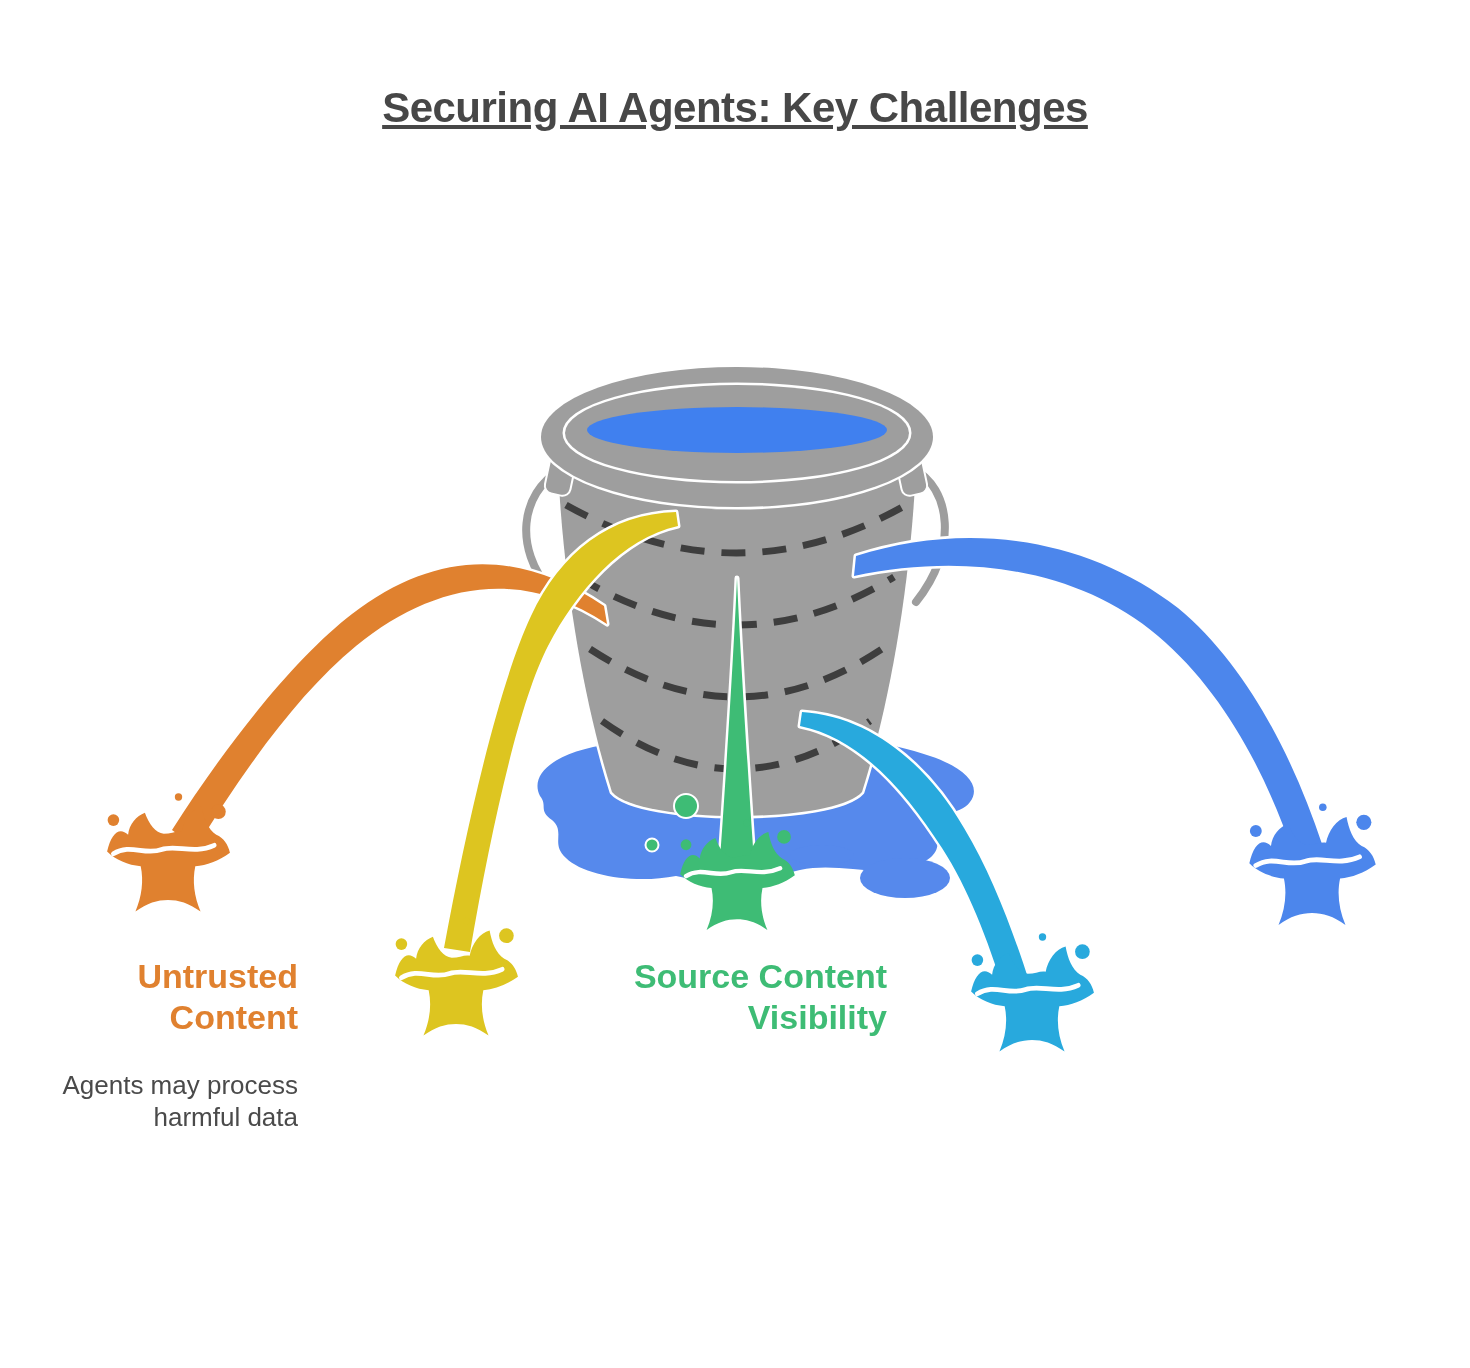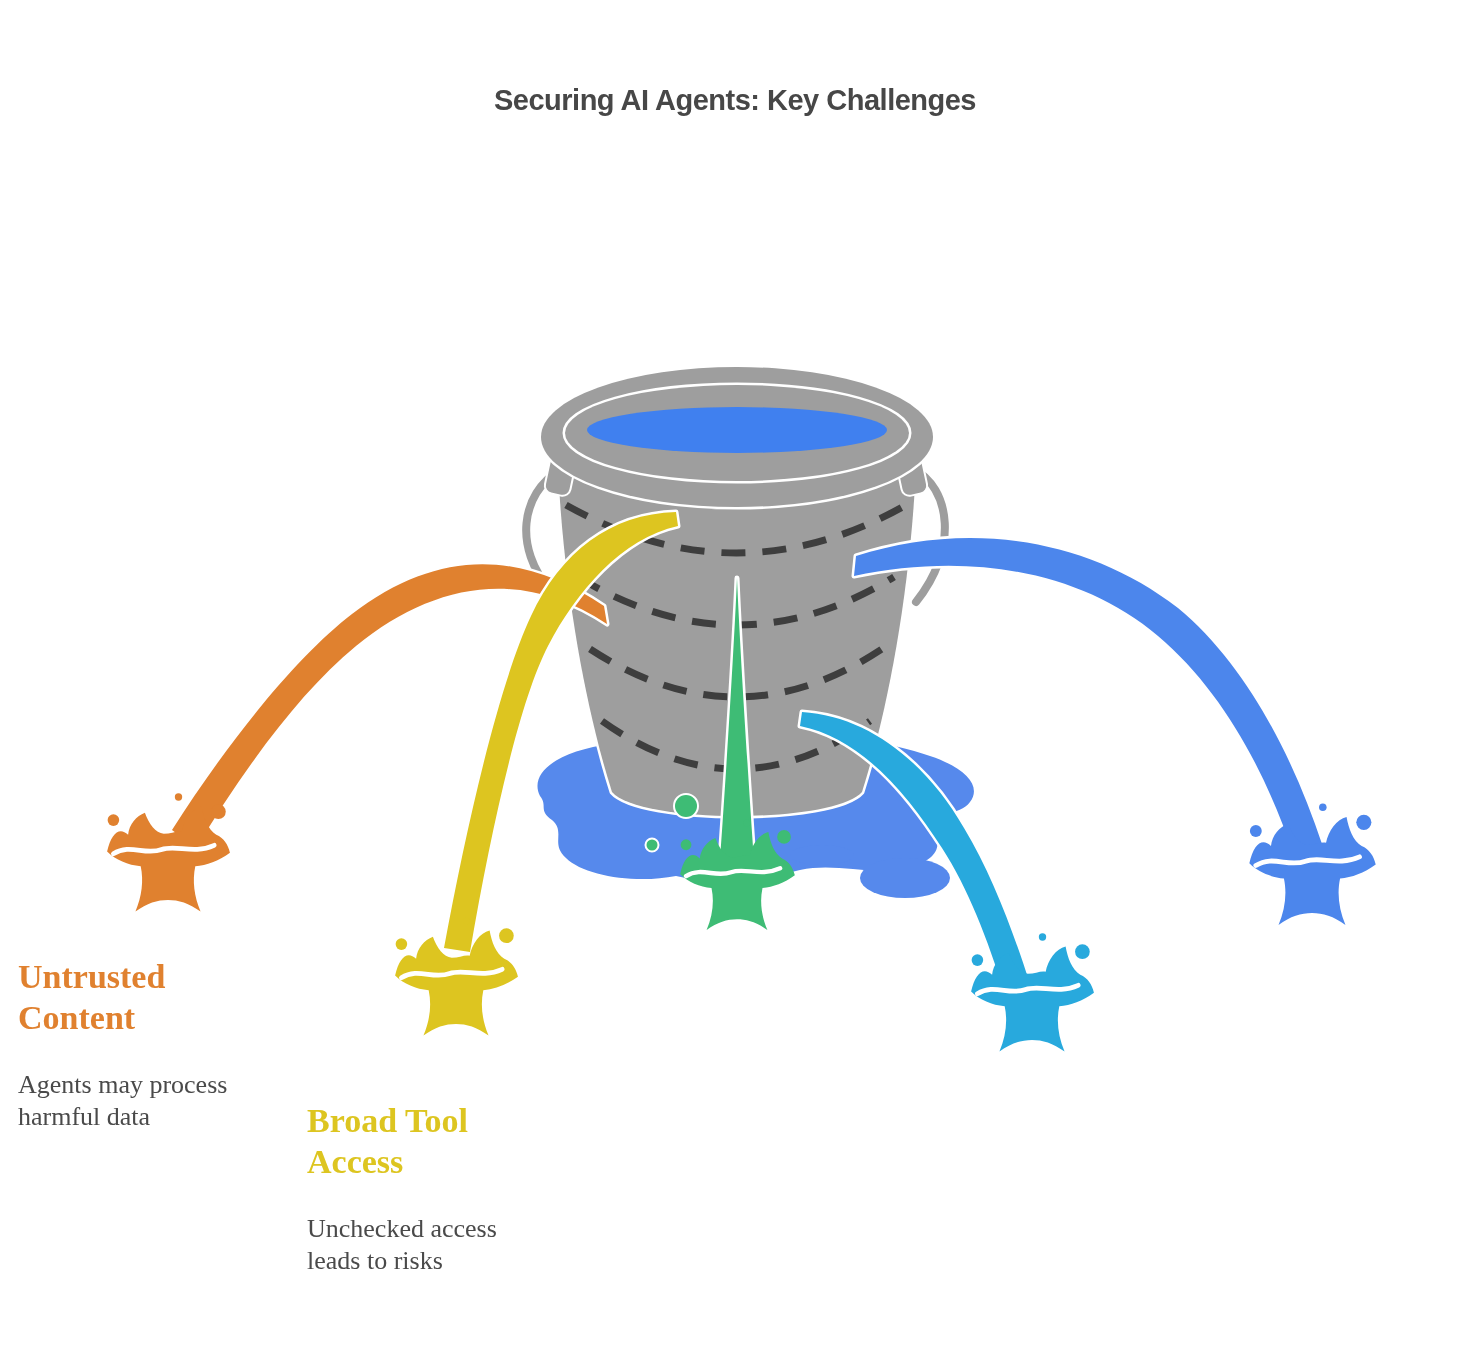--- a/index.html
+++ b/index.html
@@ -1,24 +1,24 @@
 <!DOCTYPE html>
 <html style="--c-title_text: #474747; --c-body_text: #4a4a4a; --c-bucket_gray: #9e9e9e; --c-outline_white: #ffffff; --c-hoop_dark: #3e3e3e; --c-water_blue: #4080ef; --c-puddle_blue: #5689ec; --c-orange: #e0812f; --c-yellow: #ddc520; --c-green: #3ebc75; --c-cyan: #28a9dd; --c-blue: #4c86ec;"><head>
 <meta charset="utf-8">
 <style>
   html,body{margin:0;padding:0;background:#ffffff;}
   body{width:1470px;height:1368px;position:relative;overflow:hidden;
        font-family:"Liberation Sans","DejaVu Sans",sans-serif;}
   .canvas{position:absolute;inset:0;}
   .title{position:absolute;top:84px;left:0;width:1470px;text-align:center;
-         font-size:29px;font-weight:700;letter-spacing:-0.5px;
-         color:var(--c-title_text,#474747);}
+         font-size:42px;font-weight:700;letter-spacing:-0.5px;
+         color:var(--c-title_text,#474747);text-decoration:underline;}
   svg.scene{position:absolute;top:0;left:0;width:1470px;height:1368px;}
 
-  .challenge{position:absolute;text-align:left;white-space:pre-line;font-family:Liberation Serif, serif;}
+  .challenge{position:absolute;text-align:right;white-space:pre-line;}
   .challenge-title{font-size:34px;font-weight:700;line-height:1.22;}
   .challenge-desc{font-size:26px;font-weight:400;line-height:1.25;
                   margin-top:12px;color:var(--c-body_text,#4a4a4a);}
   .t-orange{color:var(--c-orange,#e0812f);}
   .t-yellow{color:var(--c-yellow,#ddc520);}
   .t-green{color:var(--c-green,#3ebc75);}
   .t-cyan{color:var(--c-cyan,#28a9dd);}
   .t-blue{color:var(--c-blue,#4c86ec);}
 
   .f-gray{fill:var(--c-bucket_gray,#9e9e9e);}
@@ -136,27 +136,23 @@
     <use href="#splash-shape" class="f-blue" transform="translate(1312,872) scale(1.08)"></use>
   </svg>
 
   <div class="challenge" style="left:18px;top:938px;width:280px;">
     <div class="challenge-title t-orange">Untrusted
 Content</div>
     <div class="challenge-desc">Agents may process
 harmful data</div>
   </div>
 
-  <div class="challenge" style="left:307px;top:1082px;width:280px;">
-    <div class="challenge-title t-yellow">Broad Tool
-Access</div>
-    <div class="challenge-desc">Unchecked access
-leads to risks</div>
-  </div>
 
   <div class="challenge" style="left:587px;top:938px;width:300px;">
+    <div class="challenge-title t-green">Source Content
+Visibility</div>
   </div>
 
 
   <div class="challenge" style="left:1170px;top:938px;width:280px;">
   </div>
 
 </div>
 
 </body></html>

